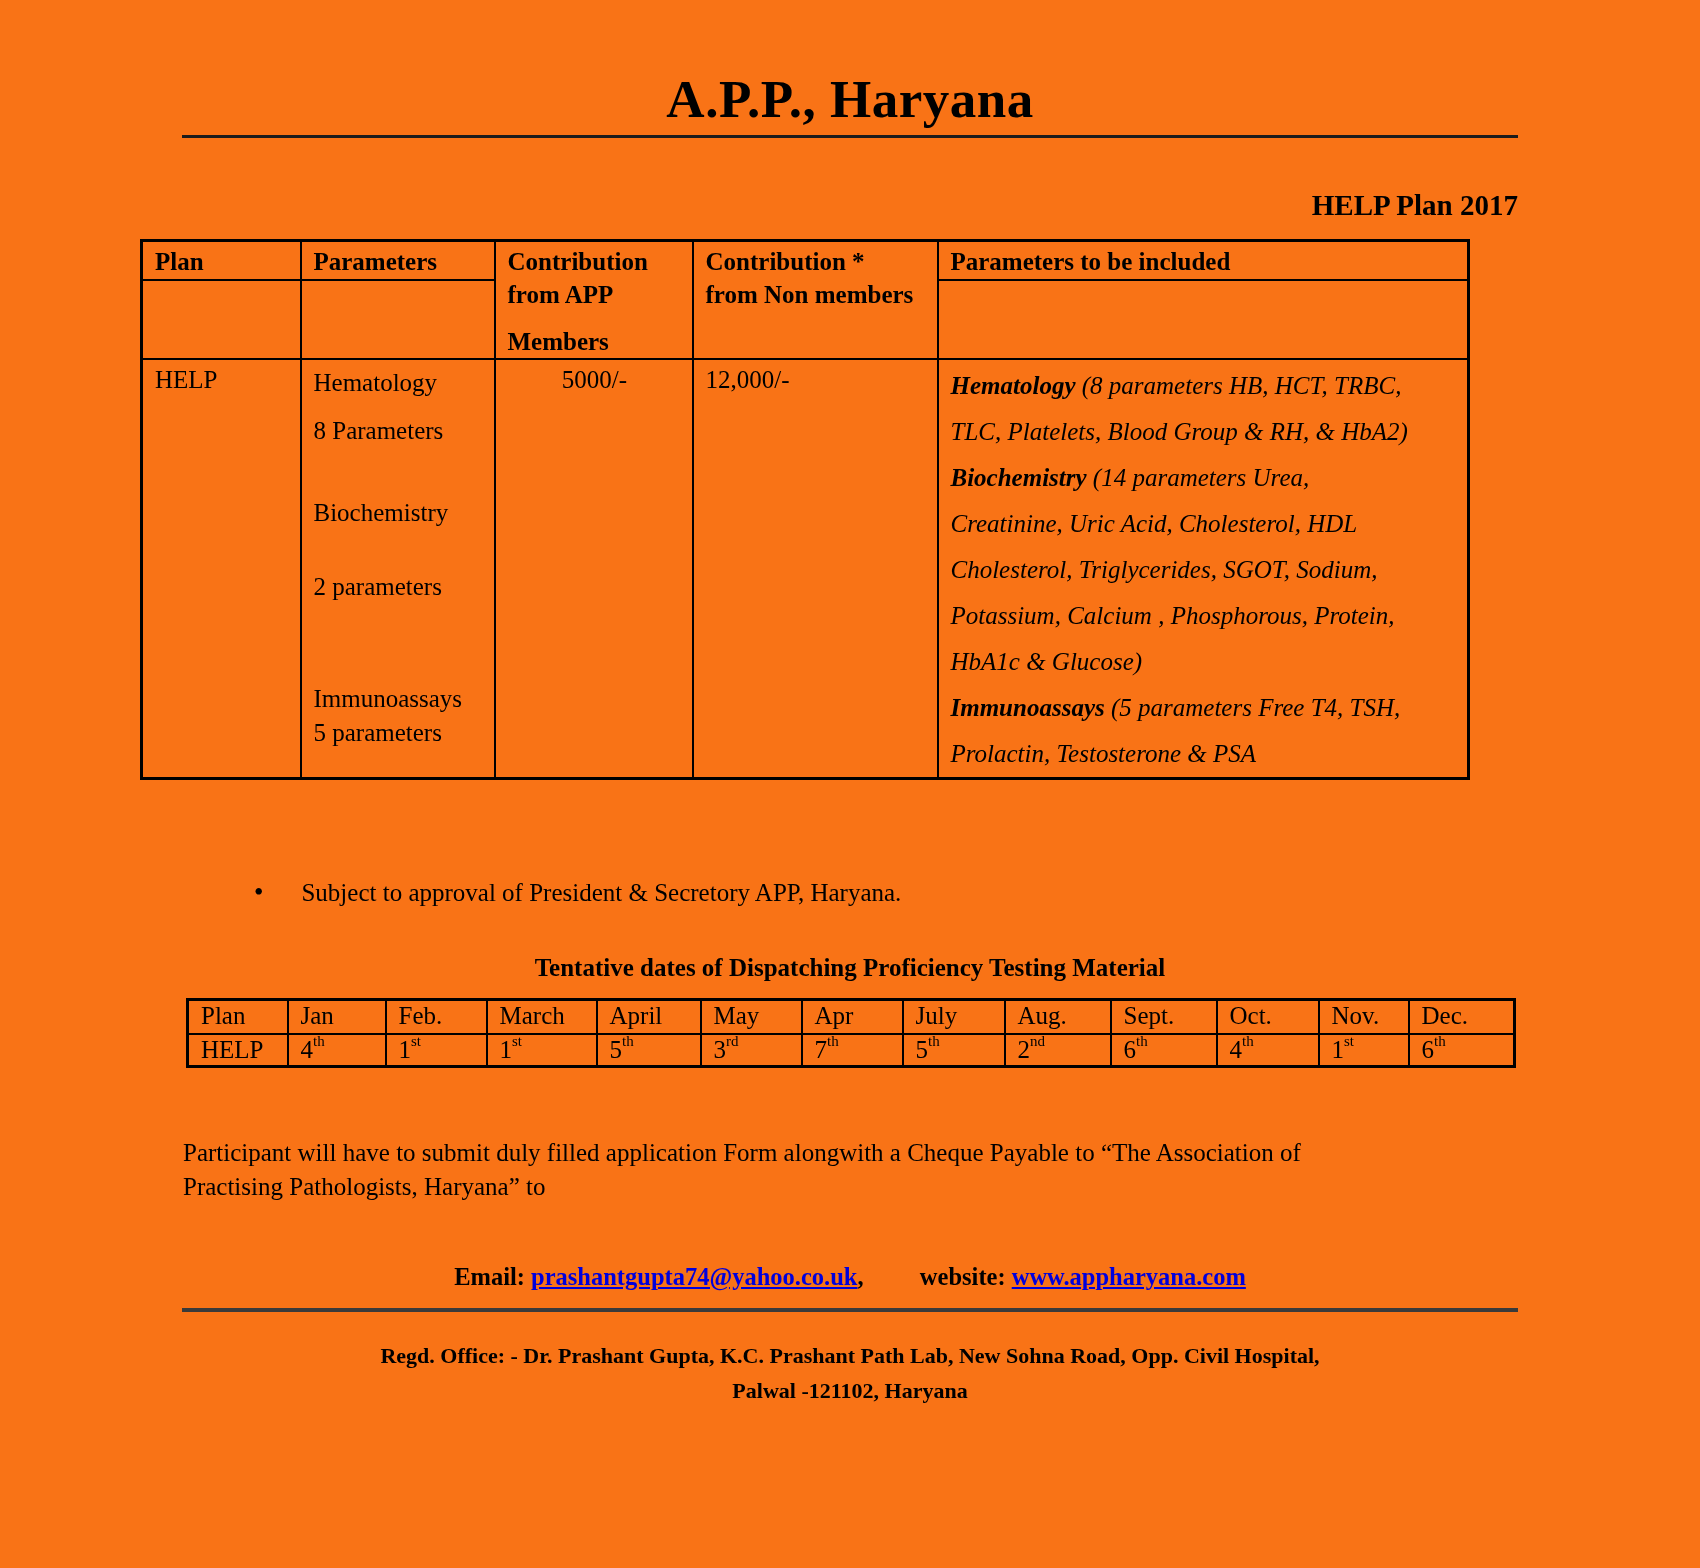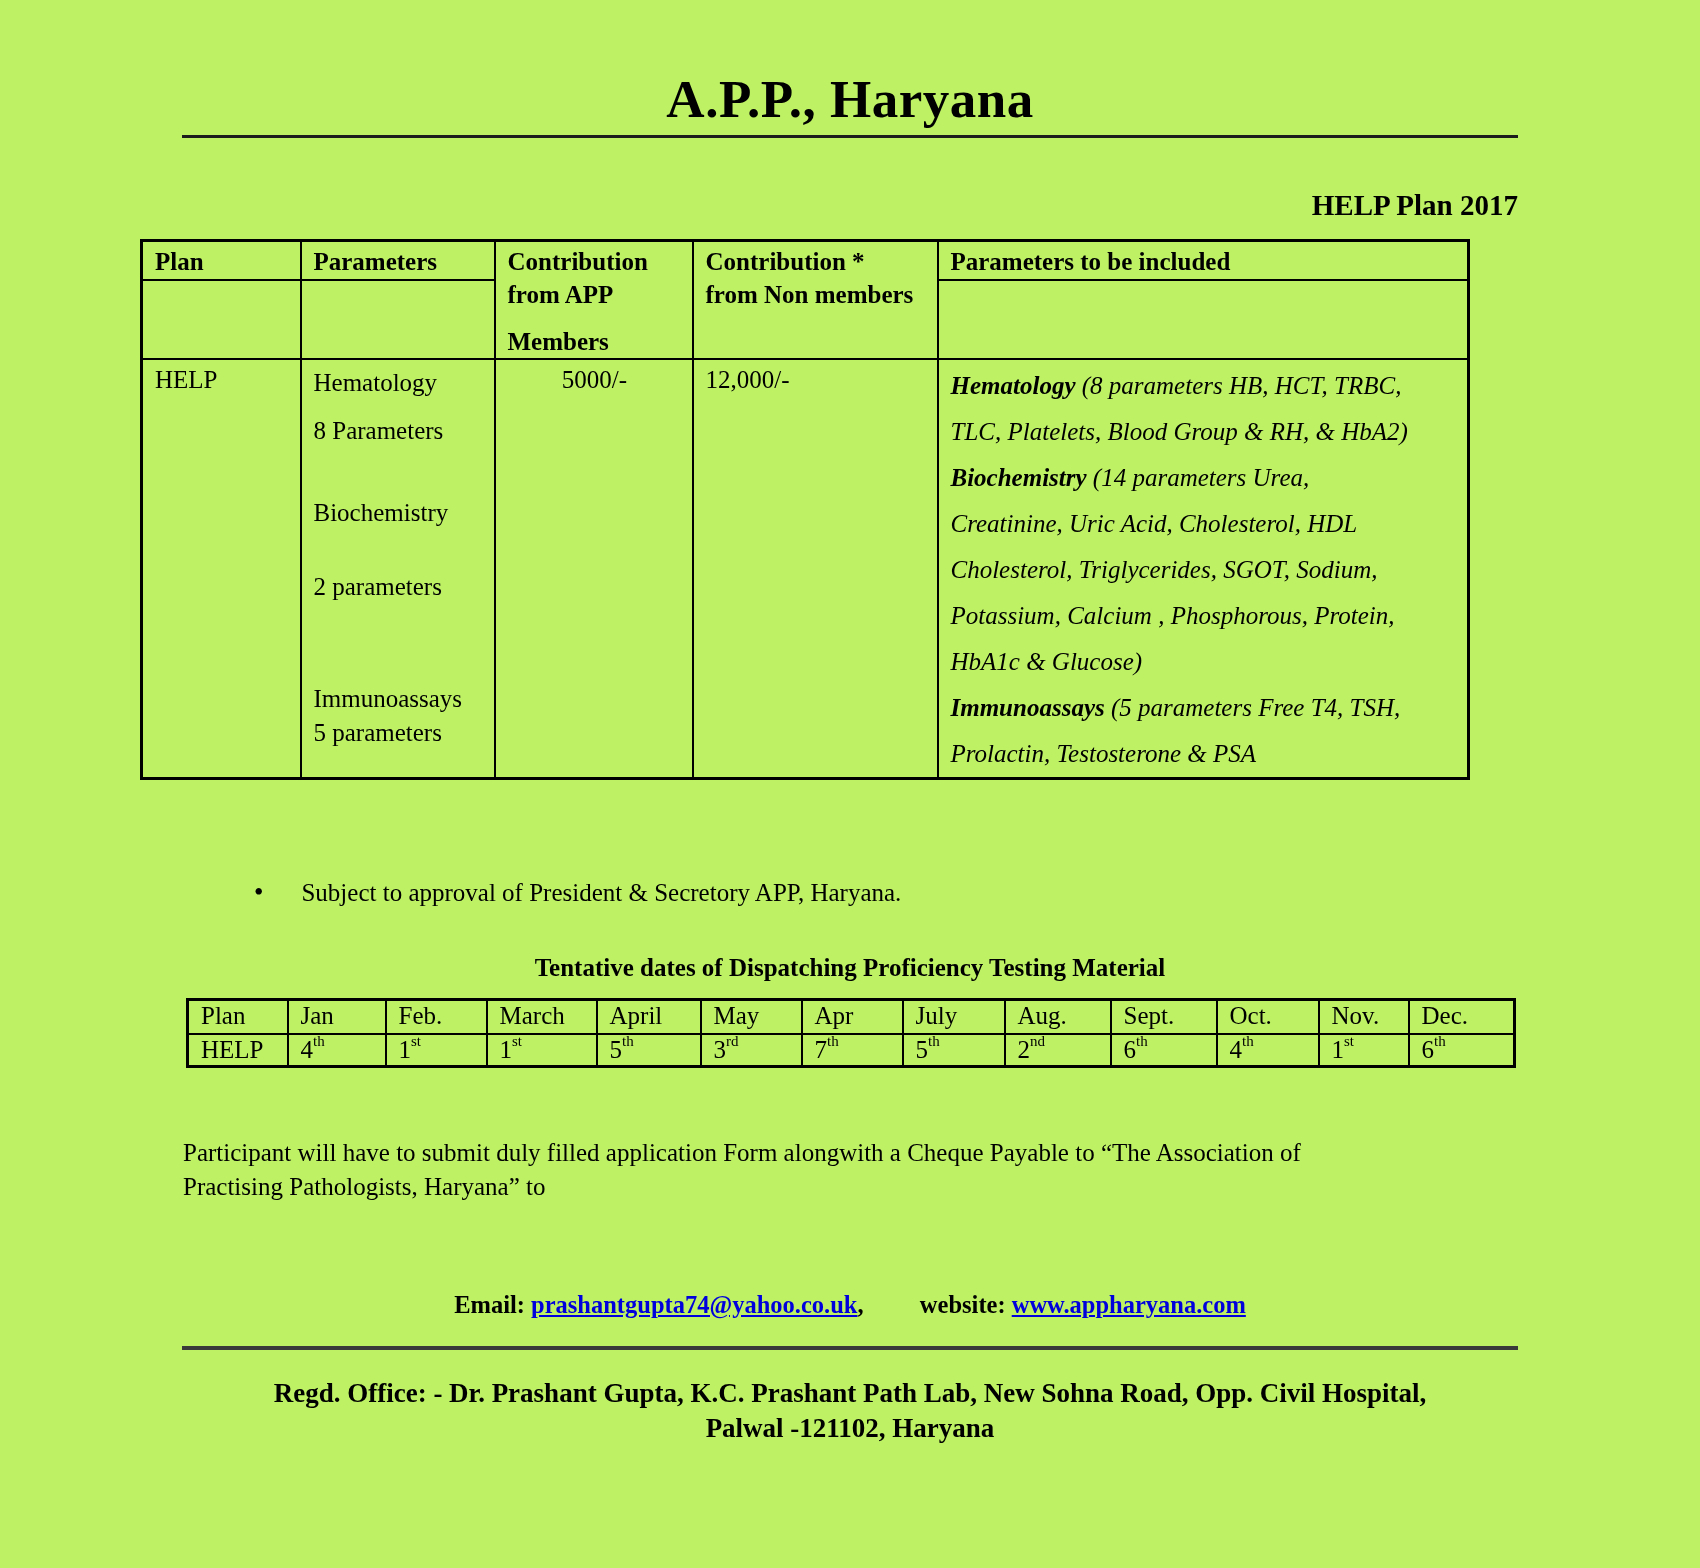--- a/index.html
+++ b/index.html
@@ -1,21 +1,21 @@
 <!DOCTYPE html>
 <html><head>
 <meta charset="utf-8">
 <style>
   * { box-sizing: border-box; }
   html,body { margin:0; padding:0; background:#ffffff; }
   .page {
     position: relative;
     width: 1700px;
     height: 1568px;
-    background: #bef264;
+    background: #f97316;
     color: #000000;
     font-family: "Liberation Serif", "DejaVu Serif", serif;
     overflow: hidden;
   }
 
   
   .title-wrap {
     margin: 70px 182px 0 182px;
     border-bottom: 3px solid #1c1c1c;
     padding-bottom: 6px;
@@ -116,40 +116,40 @@
   
   .participant {
     margin: 68px 0 0 183px;
     width: 1340px;
     font-size: 25px;
     line-height: 34px;
   }
 
   
   .contact-wrap {
-    margin: 84px 182px 0 182px;
+    margin: 56px 182px 0 182px;
     border-bottom: 4px solid #3a3a3a;
-    padding-bottom: 25px;
+    padding-bottom: 15px;
     text-align: center;
     font-size: 24.5px;
     font-weight: bold;
     line-height: 33px;
   }
   .contact-wrap a {
     font-weight: bold;
     text-decoration: underline;
     cursor: pointer;
   }
   .contact-gap { display: inline-block; width: 44px; }
 
   
   .regd {
     margin: 26px 182px 0 182px;
     text-align: center;
-    font-size: 27px;
+    font-size: 22px;
     font-weight: bold;
     line-height: 35px;
   }
 </style>
 </head>
 <body>
 
 <div class="page">
 
   <div class="title-wrap">

